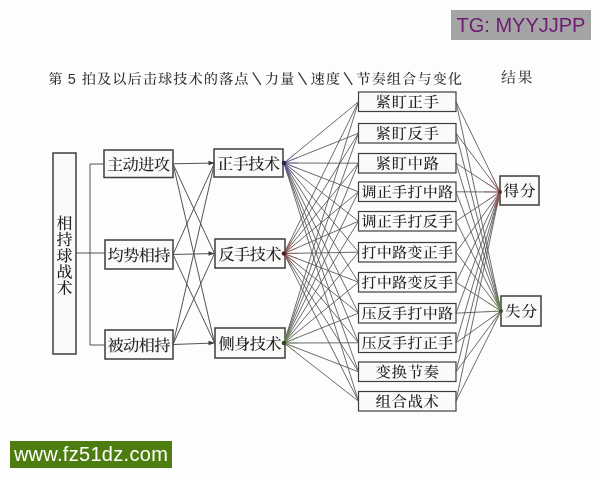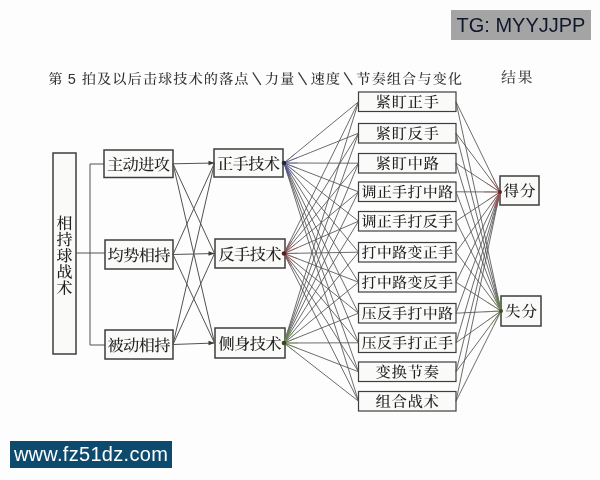--- a/index.html
+++ b/index.html
@@ -1,17 +1,17 @@
 <!DOCTYPE html>
 <html><head><meta charset="utf-8">
 <style>
 html,body{margin:0;padding:0;width:600px;height:480px;background:#fdfdfd;overflow:hidden}
 #wrap{position:relative;width:600px;height:480px;font-family:"Liberation Sans",sans-serif}
-#tg{position:absolute;left:451px;top:10px;width:140px;height:30px;background:#a4a4a4;color:#0f172a;font-size:20px;line-height:30px;text-align:center;white-space:nowrap}
-#wm{position:absolute;left:10px;top:441px;width:162px;height:27px;background:#0c4a6e;color:#fff;font-size:20px;line-height:27px;text-align:center;letter-spacing:0.3px}
+#tg{position:absolute;left:451px;top:10px;width:140px;height:30px;background:#a4a4a4;color:#701a75;font-size:20px;line-height:30px;text-align:center;white-space:nowrap}
+#wm{position:absolute;left:10px;top:441px;width:162px;height:27px;background:#4d7c0f;color:#fff;font-size:20px;line-height:27px;text-align:center;letter-spacing:0.3px}
 #pp{position:absolute;left:472px;top:391.5px;color:#000;font-size:12.5px;font-weight:bold;text-shadow:1px 2px 2px rgba(110,110,110,0.85)}
 </style></head>
 <body>
 <div id="wrap">
 <svg width="600" height="480" viewBox="0 0 600 480" xmlns="http://www.w3.org/2000/svg">
 <defs>
         <path id="u4E0E" d="M595 315 541 246H43L51 217H668C682 217 692 222 695 233C657 267 595 315 595 315ZM832 725 777 656H318C326 708 333 757 337 795C362 794 372 805 375 816L261 843C255 755 227 568 206 464C191 458 177 450 167 443L252 385L287 425H774C758 227 726 59 687 28C674 18 664 15 643 15C616 15 522 23 465 29L464 13C514 4 568 -9 587 -24C604 -37 610 -58 610 -82C668 -82 711 -69 744 -41C801 9 840 190 856 413C878 415 891 420 899 428L812 502L765 454H285C294 503 304 566 314 627H908C921 627 932 632 935 643C896 678 832 725 832 725Z"></path>
         <path id="u4E2D" d="M811 334H539V599H811ZM576 828 455 841V628H192L101 667V209H115C149 209 184 228 184 237V305H455V-82H472C504 -82 539 -61 539 -50V305H811V221H825C852 221 894 238 895 245V584C915 588 931 596 937 604L844 676L801 628H539V801C565 805 573 814 576 828ZM184 334V599H455V334Z"></path>
         <path id="u4E3B" d="M346 839 338 830C405 788 488 712 519 647C615 598 655 793 346 839ZM39 -8 47 -37H936C950 -37 960 -32 963 -21C923 15 858 64 858 64L800 -8H541V289H849C863 289 874 294 876 304C837 339 775 387 775 387L720 318H541V575H892C906 575 916 580 919 591C879 626 814 675 814 675L758 604H106L115 575H456V318H148L156 289H456V-8Z"></path>
         <path id="u4EE5" d="M366 784 354 777C409 698 478 579 495 486C586 410 655 614 366 784ZM287 769 167 782V146C167 124 162 117 126 98L180 -4C190 1 203 13 210 31C358 142 482 245 554 306L546 319C437 255 329 193 248 148V706L249 741C274 745 284 754 287 769ZM877 786 752 799C746 369 726 128 266 -66L276 -85C519 -9 655 86 732 208C800 131 868 24 884 -64C980 -135 1044 80 747 232C823 370 832 542 840 757C864 760 875 771 877 786Z"></path>

